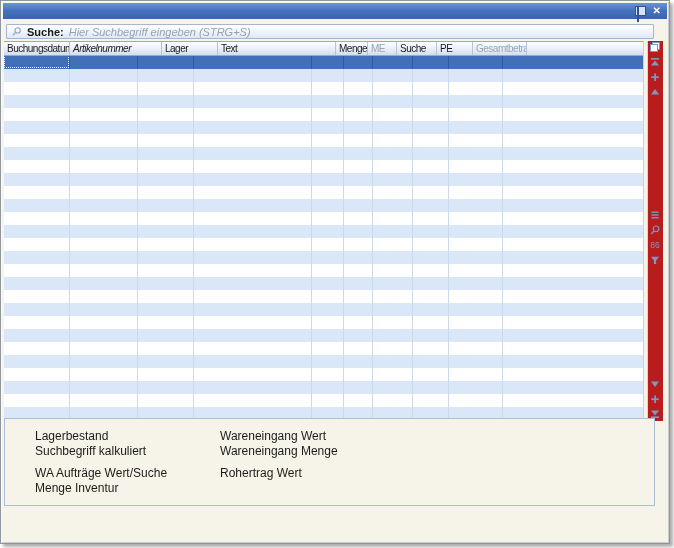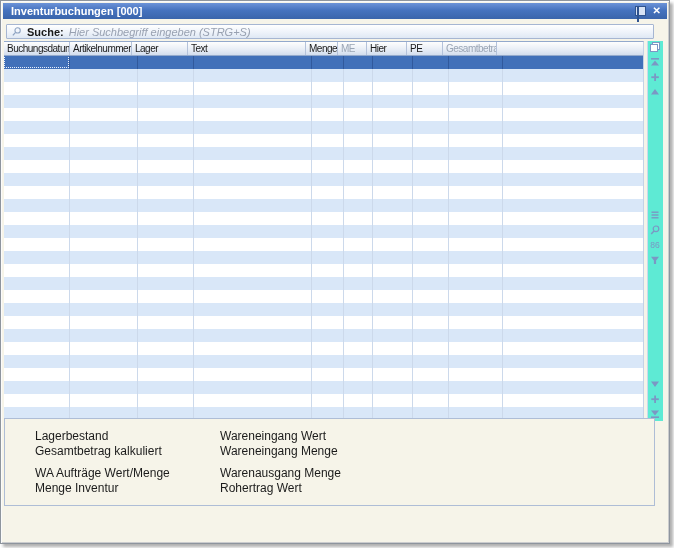--- a/index.html
+++ b/index.html
@@ -56,21 +56,21 @@
     background:repeating-linear-gradient(to bottom,#ffffff 0 13px,#d9e7f8 13px 26px);
   }
   .vline{position:absolute;top:0;bottom:0;width:1px;background:#ccd9eb;}
   .t-row{position:absolute;left:0;right:0;height:13px;cursor:pointer;}
   .selected-row{position:absolute;top:0;left:0;right:0;height:13px;background:#4170b9;cursor:pointer;}
   .sel-line{position:absolute;top:0;bottom:0;width:1px;background:rgba(12,34,84,.28);}
   .focus-cell{position:absolute;left:1px;top:0;width:63px;height:11px;outline:1px dotted #eaf0fc;}
   
   .icon-strip{
     position:absolute;left:646px;top:40px;width:16px;height:380px;
-    background:#5eead4;border-left:1px solid #cbd8ec;box-sizing:border-box;
+    background:#b91c1c;border-left:1px solid #cbd8ec;box-sizing:border-box;
   }
   .grp{position:absolute;left:1px;display:flex;flex-direction:column;gap:3px;}
   .grp-copy{top:0;}
   .grp-top{top:15px;}
   .grp-mid{top:168px;}
   .grp-bot{bottom:1px;}
   .s-icon{width:12px;height:12px;cursor:pointer;}
   .s-icon svg{display:block;}
   
   .summary{
@@ -83,45 +83,44 @@
   .sum-col.right{left:215px;}
   .sum-line{height:14.5px;line-height:14.5px;white-space:nowrap;}
   .sum-gap{height:8px;}
 </style>
 </head>
 <body>
 
 <div class="window">
 
   <div class="titlebar">
-    <span>Inventurbuchungen [000]</span>
     <div class="tb-controls">
       <span class="btn-restore"><span class="pane"></span></span>
       <span class="btn-close">✕</span>
     </div>
   </div>
 
   <div class="searchbar">
     <svg width="11" height="11" viewBox="0 0 12 12">
       <circle cx="7.2" cy="4.8" r="2.9" fill="none" stroke="#8ea3c2" stroke-width="1.2"></circle>
       <line x1="5" y1="7" x2="2" y2="10.2" stroke="#8ea3c2" stroke-width="1.4"></line>
     </svg>
     <span class="search-label">Suche:</span>
     <span class="search-placeholder">Hier Suchbegriff eingeben (STRG+S)</span>
   </div>
 
   <div class="grid">
     <div class="grid-header" id="gridHeader">
         <div class="hcell" style="width: 66px;">Buchungsdatum</div>
-        <div class="hcell" style="width: 62px;">Artikelnummer</div>
+        <div class="hcell" style="width: 92px; font-style: italic;">Artikelnummer</div>
         <div class="hcell" style="width: 56px;">Lager</div>
         <div class="hcell" style="width: 118px;">Text</div>
         <div class="hcell" style="width: 32px;">Menge</div>
         <div class="hcell muted" style="width: 29px;">ME</div>
-        <div class="hcell" style="width: 40px;">Hier</div>
+        <div class="hcell" style="width: 40px;">Suche</div>
         <div class="hcell" style="width: 36px;">PE</div>
         <div class="hcell muted" style="width: 54px;">Gesamtbetrag</div>
         <div class="hcell fill"></div>
       </div>
     <div class="grid-body" id="gridBody">
         <div class="vline" style="left: 65px;"></div>
         <div class="vline" style="left: 133px;"></div>
         <div class="vline" style="left: 189px;"></div>
         <div class="vline" style="left: 307px;"></div>
         <div class="vline" style="left: 339px;"></div>
@@ -242,27 +241,26 @@
             <polygon points="2,2.6 10,2.6 6,7.4" fill="#7b97c4"></polygon>
             <rect x="2" y="8.4" width="8" height="1.6" fill="#7b97c4"></rect>
           </svg>
         </span>
       </div>
     </div>
 
   <div class="summary">
     <div class="sum-col left" id="sumLeft">
         <div class="sum-line">Lagerbestand</div>
-        <div class="sum-line">Gesamtbetrag kalkuliert</div>
+        <div class="sum-line">Suchbegriff kalkuliert</div>
         <div class="sum-gap"></div>
-        <div class="sum-line">WA Aufträge Wert/Menge</div>
+        <div class="sum-line">WA Aufträge Wert/Suche</div>
         <div class="sum-line">Menge Inventur</div>
       </div>
     <div class="sum-col right" id="sumRight">
         <div class="sum-line">Wareneingang Wert</div>
         <div class="sum-line">Wareneingang Menge</div>
         <div class="sum-gap"></div>
-        <div class="sum-line">Warenausgang Menge</div>
         <div class="sum-line">Rohertrag Wert</div>
       </div>
   </div>
 
 </div>
 
 </body></html>

